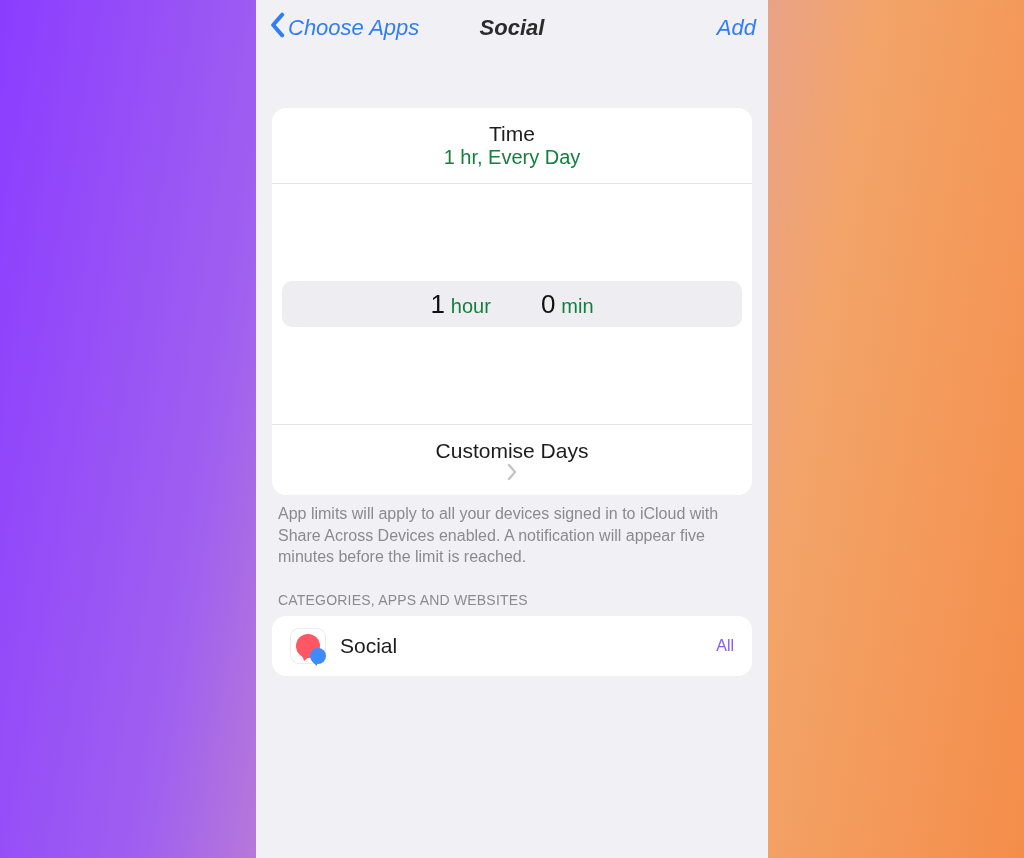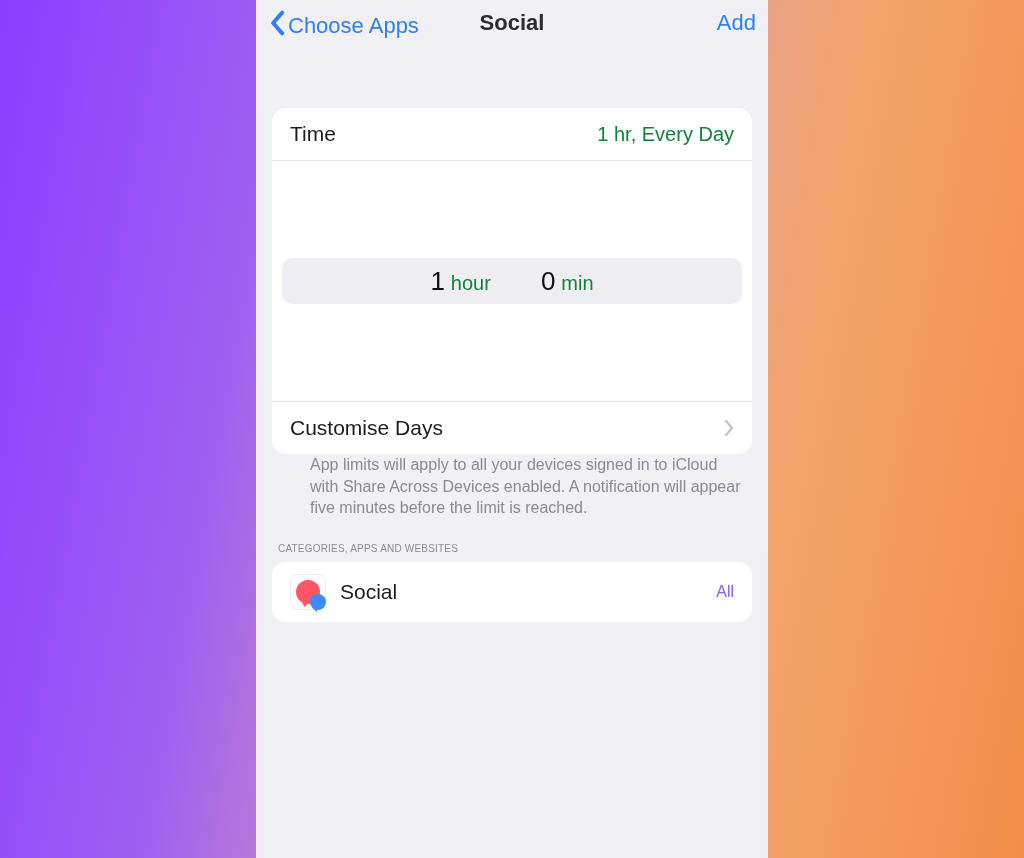--- a/index.html
+++ b/index.html
@@ -15,23 +15,24 @@
       width: 512px;
       height: 858px;
       background: #f1f0f5;
       position: relative;
       filter: blur(0.3px);
     }
     
     .navbar {
       height: 56px;
       display: flex;
-      align-items: flex-start;
+      align-items: center;
       justify-content: space-between;
-      padding: 10px 12px;
+      padding: 0 12px;
+      font-style: italic;
     }
     .back {
       display: flex;
       align-items: center;
       color: #2f7ef6;
       font-size: 22px;
       gap: 2px;
       cursor: pointer;
     }
     .back svg { width: 18px; height: 26px; }
@@ -56,20 +57,21 @@
       border-radius: 14px;
       margin-top: 52px;
       overflow: hidden;
     }
 
     .row {
       display: flex;
       align-items: center;
       justify-content: space-between;
       padding: 14px 18px;
+      flex-direction: column;
     }
     .row.border-b { border-bottom: 1px solid #e3e3e8; }
     .row.border-t { border-top: 1px solid #e3e3e8; }
 
     .row-label { font-size: 21px; color: #1c1c1e; }
     .row-value { font-size: 20px; color: #15803d; }
 
     .chev { color: #c4c4c8; }
     .chev svg { width: 10px; height: 18px; display:block; }
 
@@ -115,25 +117,24 @@
       gap: 50px;
     }
     .sel-group{ display:flex; align-items:baseline; gap:6px;}
     .sel-num{ font-size:26px; color:#111; font-weight:400;}
     .sel-unit{ font-size:20px; color:#15803d;}
 
     .footer-text {
       font-size: 16px;
       color: #8a8a8f;
       line-height: 1.35;
-      padding: 0 6px 0 6px;
-      margin-left: 32px;
+      padding: 8px 6px 0 6px;
     }
     .section-header{
-      font-size: 10px;
+      font-size: 14px;
       color:#8a8a8f;
       letter-spacing: .2px;
       padding: 24px 6px 8px 6px;
     }
 
     .card2{
       background:#ffffff;
       border-radius:14px;
       padding: 12px 18px;
       display:flex;

